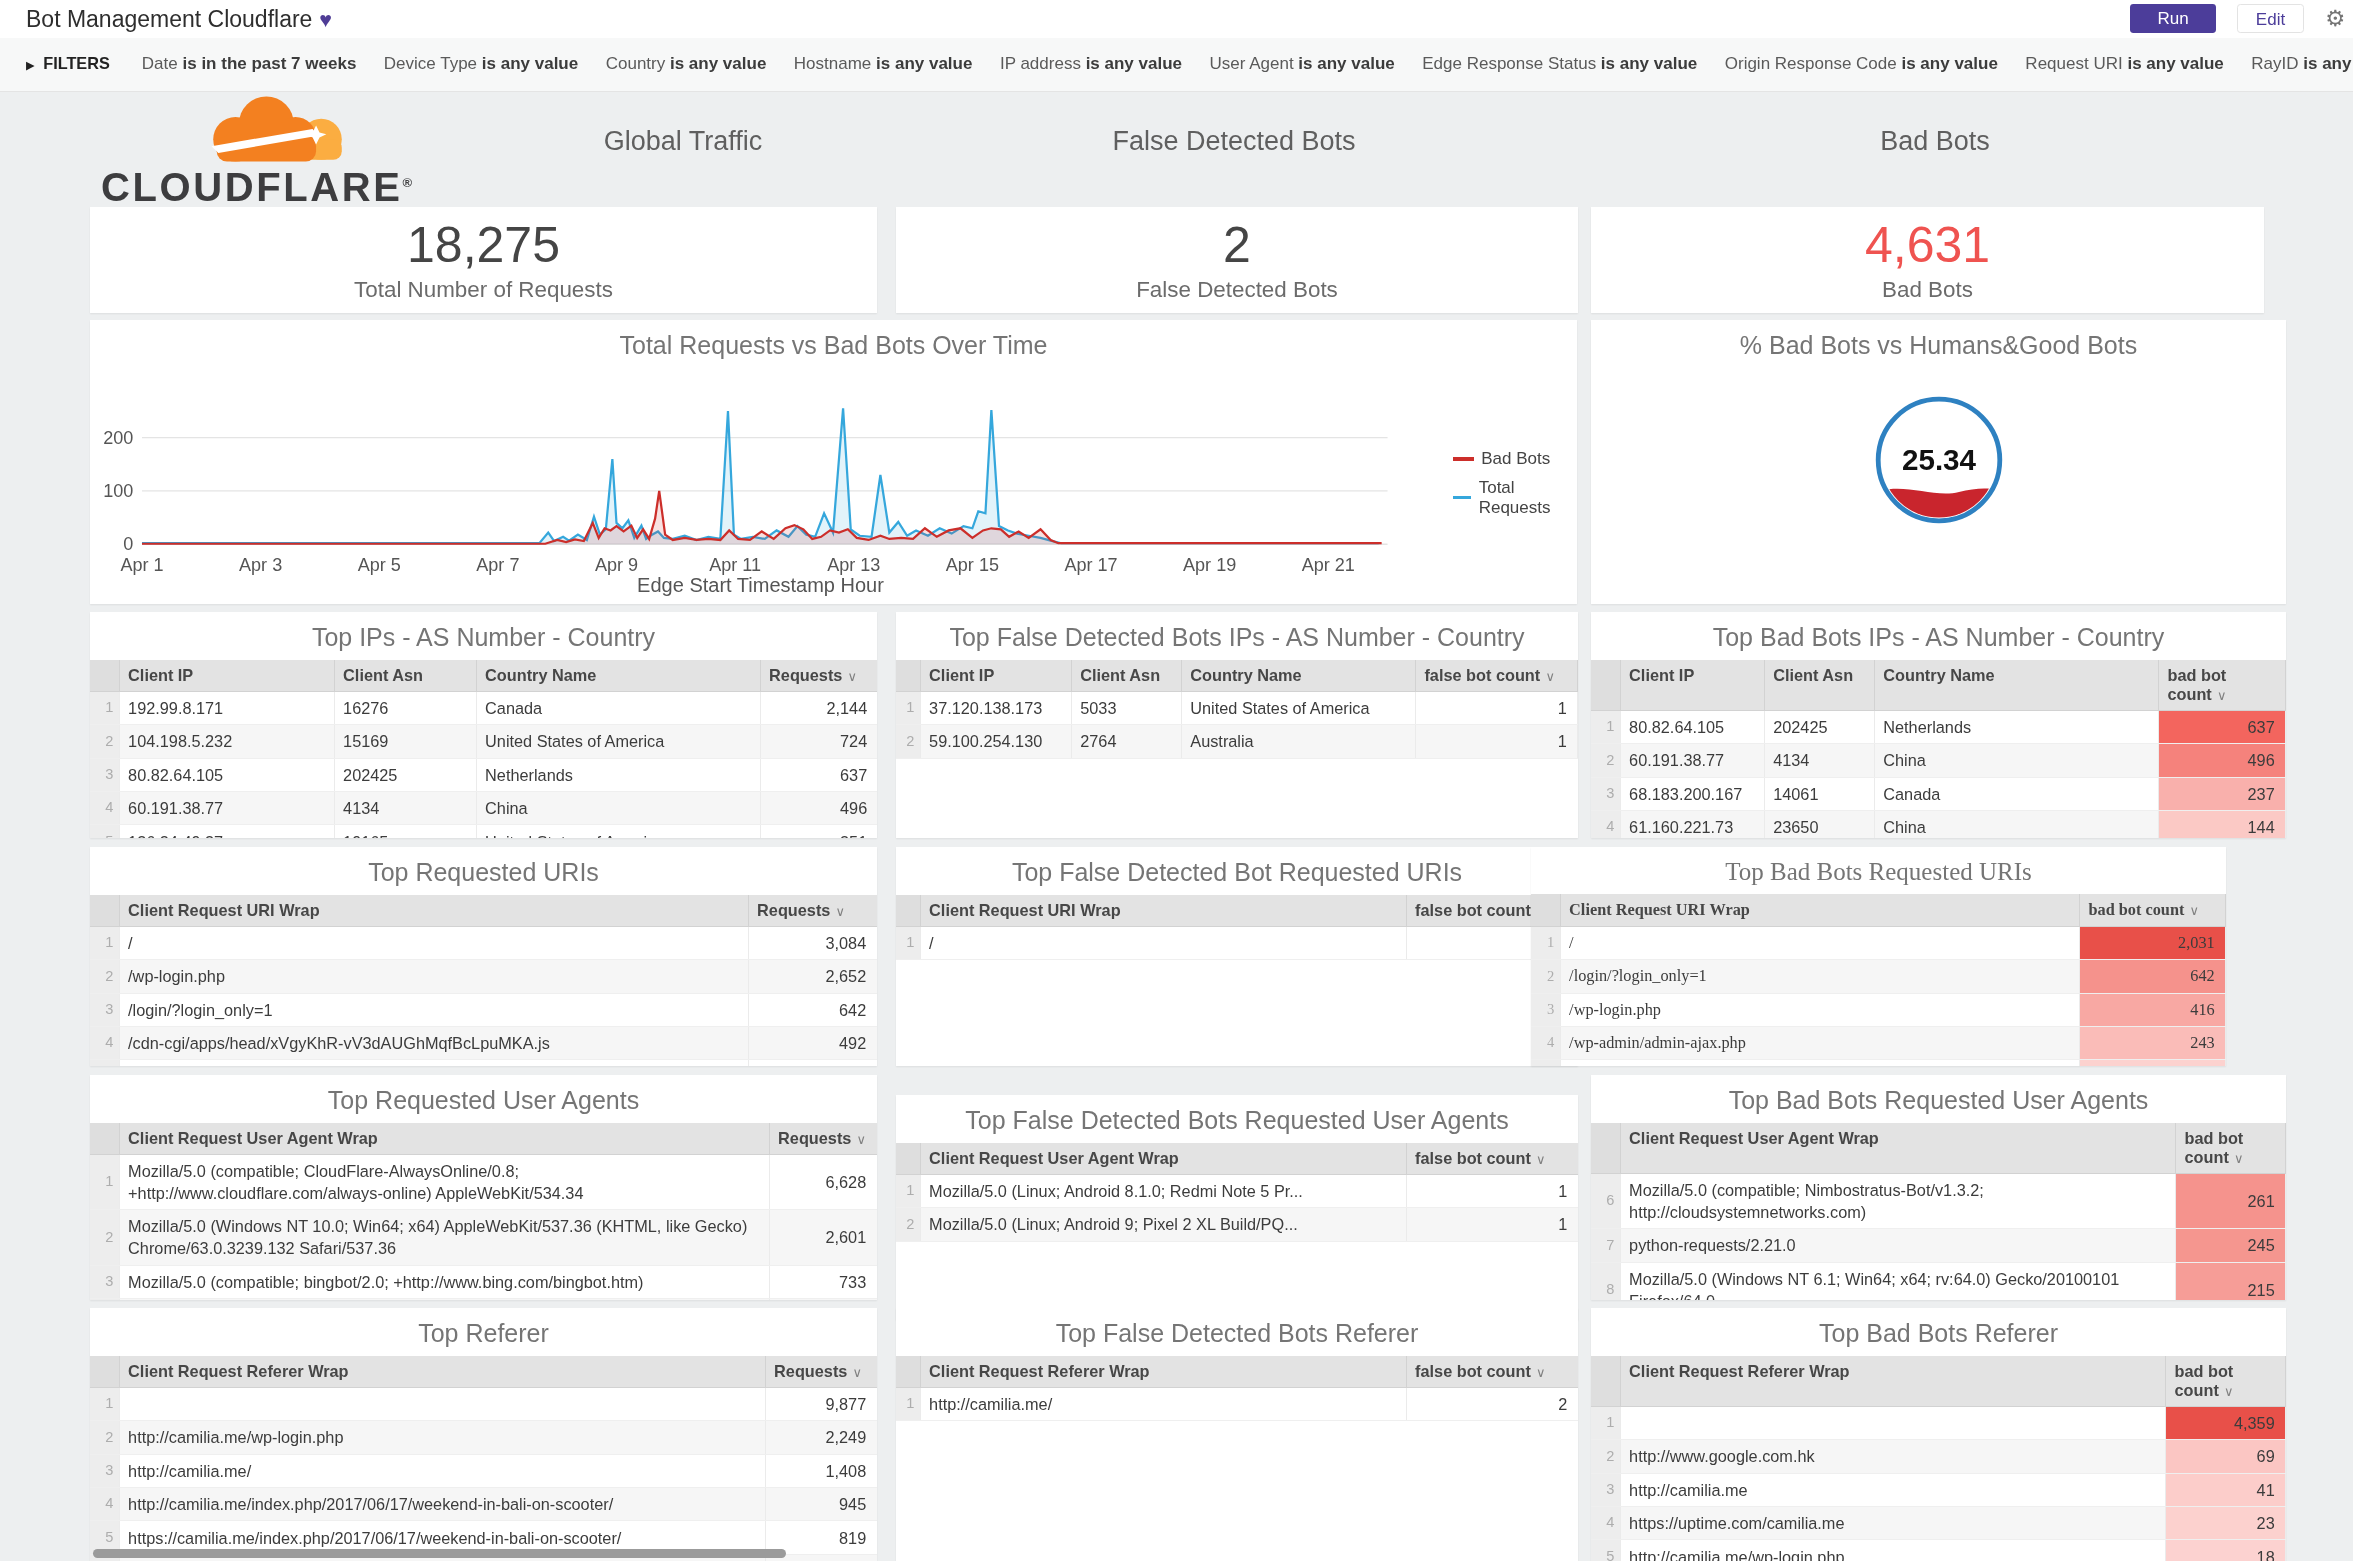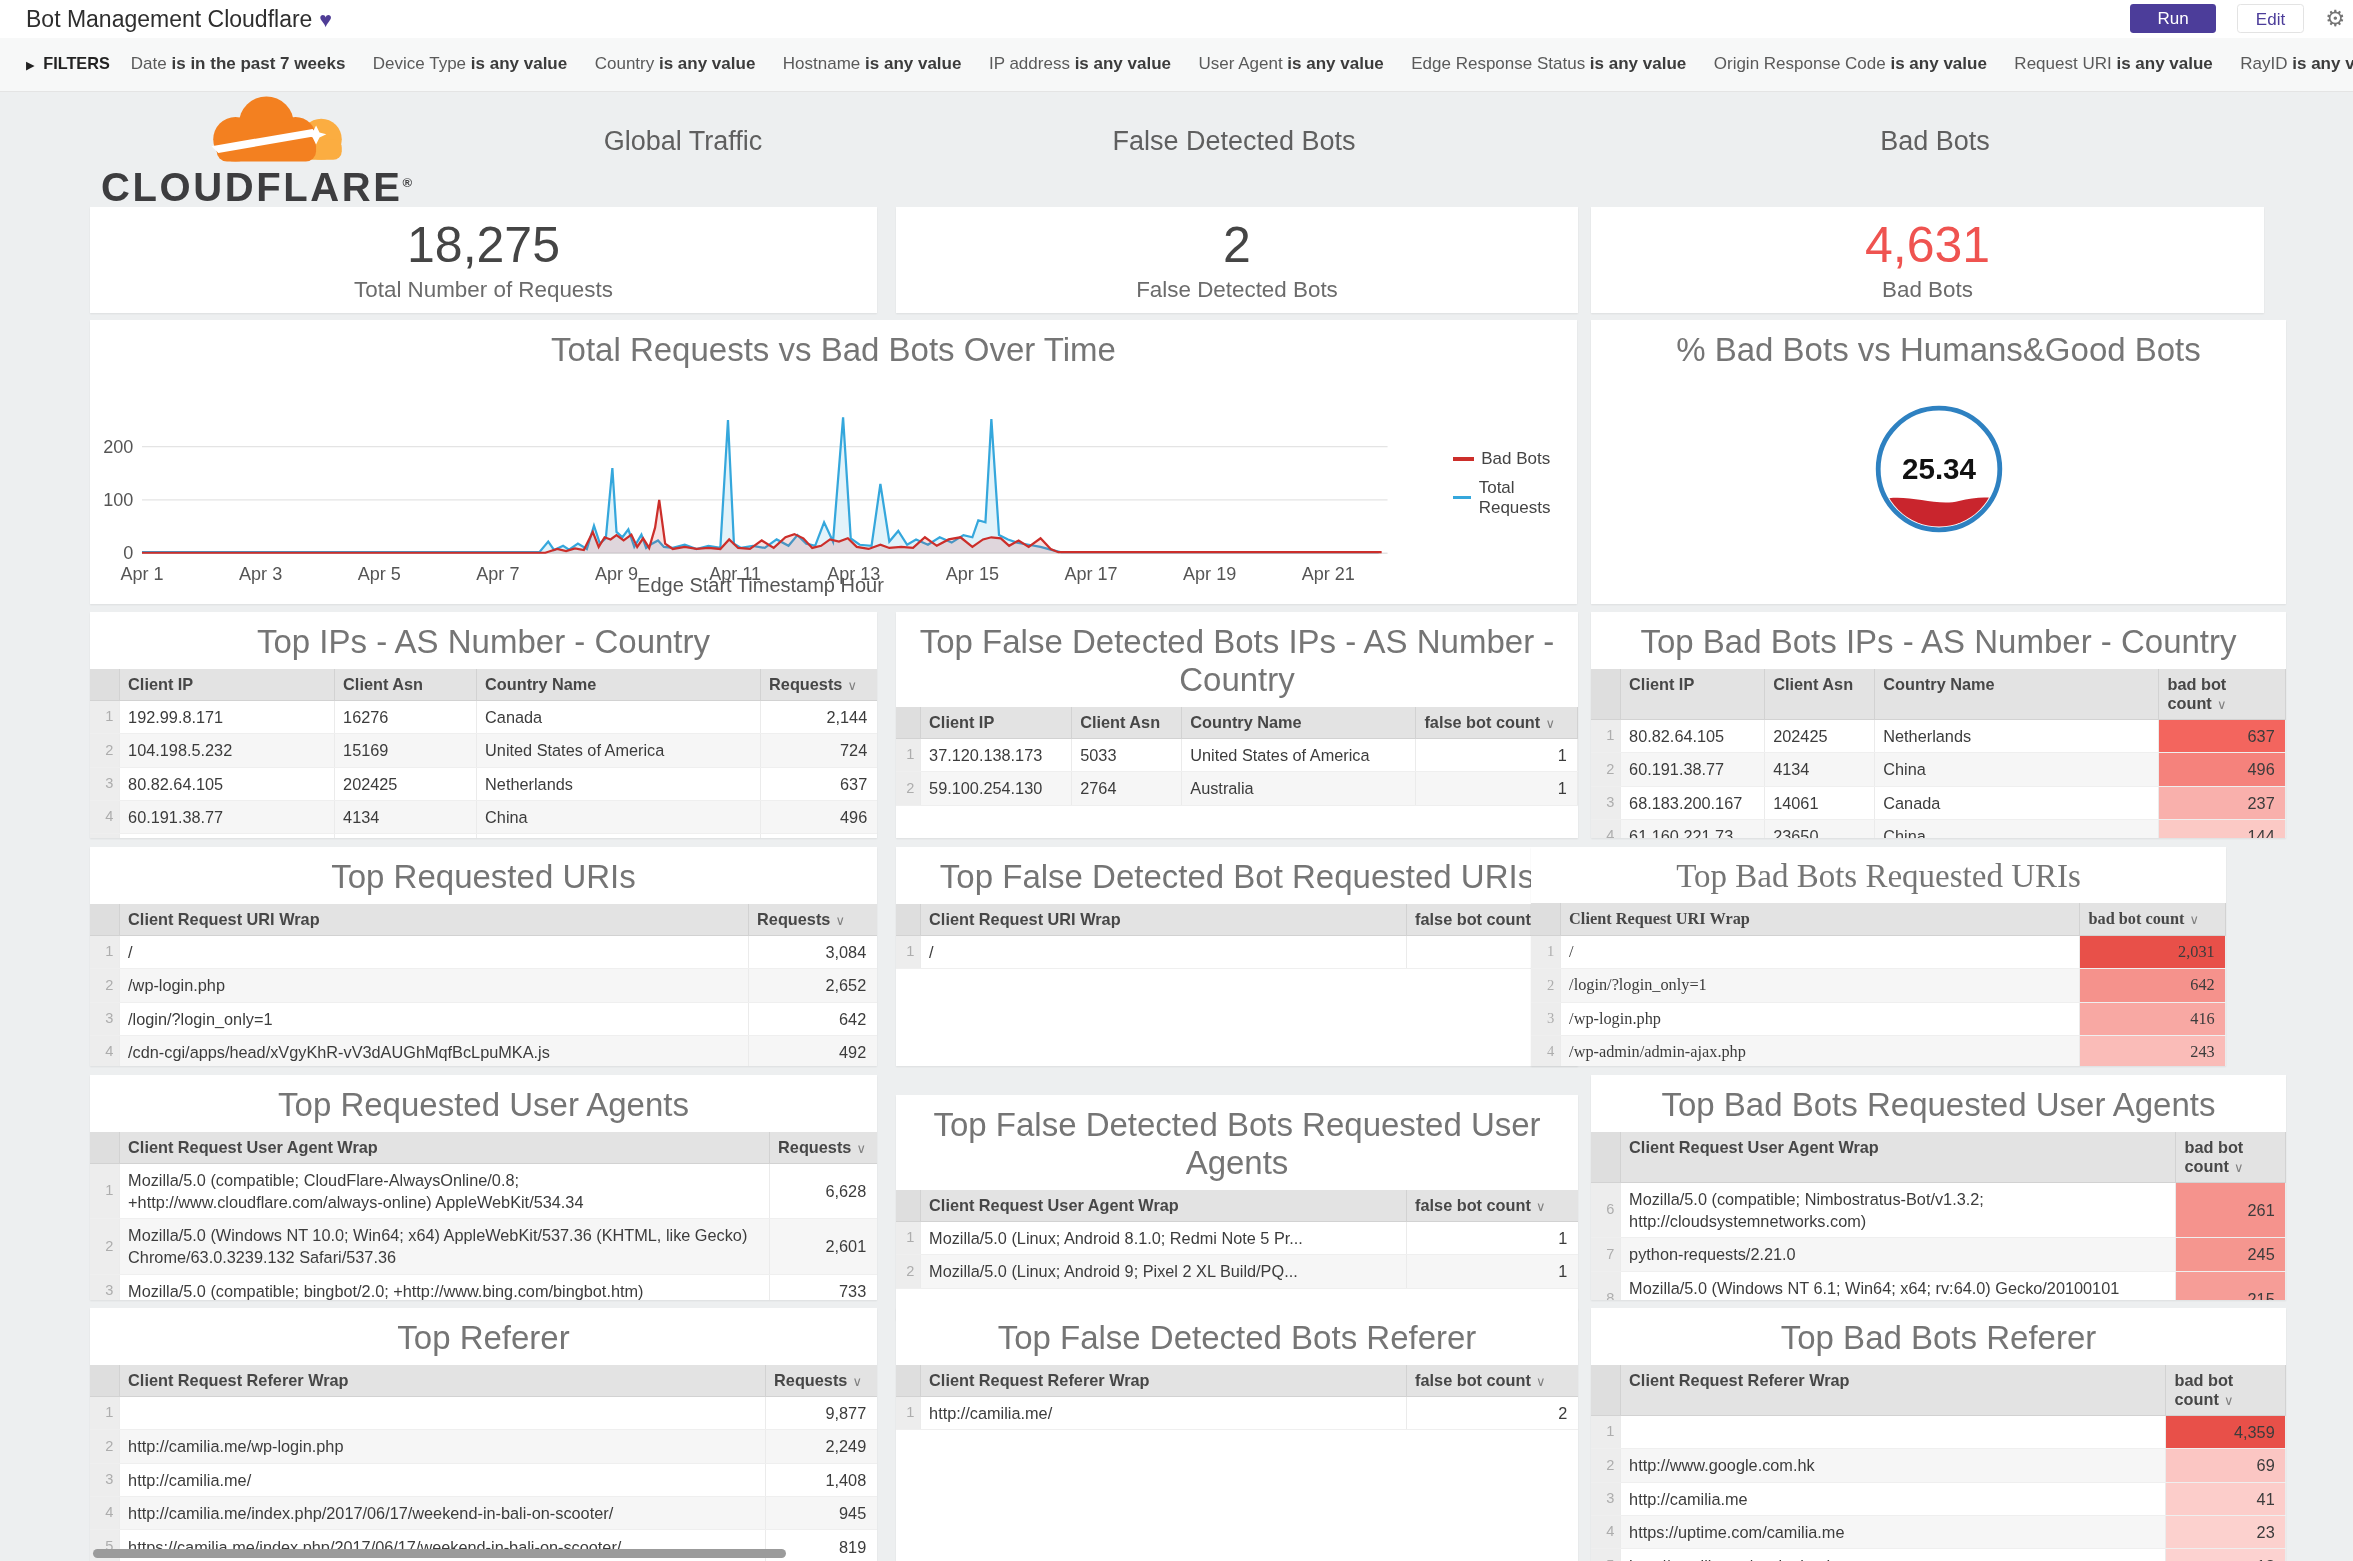--- a/index.html
+++ b/index.html
@@ -10,35 +10,35 @@
   #app-title{position:absolute;left:26px;top:6px;font-size:23px;color:#2e2e2e;}
   #app-title .heart{color:#4f3d96;margin-left:6.9px;font-size:21.5px;}
   .btn{position:absolute;top:4.3px;height:29px;border-radius:3.4px;font-size:17px;line-height:29px;text-align:center;cursor:pointer;}
   #run-btn{right:138px;width:86px;background:#4c3d9a;color:#ffffff;}
   #edit-btn{right:50px;width:67px;background:#ffffff;color:#4c3d9a;border:0.9px solid #e3e3e3;box-sizing:border-box;}
   #gear{position:absolute;right:8.6px;top:5.2px;font-size:22.4px;color:#757575;cursor:pointer;}
 
   
   #filterbar{position:absolute;left:0;top:38px;width:2354px;height:53px;background:#f7f8f8;border-bottom:0.9px solid #e4e4e4;white-space:nowrap;overflow:hidden;}
   #filterbar .inner{position:absolute;left:26px;top:16.3px;}
-  #filters-label{font-weight:bold;font-size:16.3px;color:#222;margin-right:21px;}
+  #filters-label{font-weight:bold;font-size:16.3px;color:#222;margin-right:32px;}
   #filters-label .tri{font-size:11.2px;margin-right:8.6px;color:#222;}
   .flt{font-size:17px;color:#5a5a5a;margin-right:27.5px;cursor:pointer;}
   .flt b{color:#3c3c3c;}
 
   
   #logo{position:absolute;left:101px;top:93px;width:361px;height:112px;}
   #logo .wordmark{font-size:40px;font-weight:800;letter-spacing:2.6px;color:#3d3d3f;margin-top:-3.4px;}
   #logo .reg{font-size:13px;vertical-align:super;color:#3d3d3f;}
   .section-title{position:absolute;top:126px;transform:translateX(-50%);font-size:27px;color:#5f5f5f;}
   #sec-left{left:683px;} #sec-mid{left:1234px;} #sec-right{left:1935px;}
 
   
   .panel{position:absolute;background:#ffffff;box-shadow:0 0.9px 1.7px rgba(0,0,0,.07);overflow:hidden;}
-  .ptitle{text-align:center;color:#757575;font-size:33px;padding:11.2px 0 7.7px 0;}
+  .ptitle{text-align:center;color:#757575;font-size:25px;padding:11.2px 0 7.7px 0;}
 
   
   .stat-num{text-align:center;font-size:50px;color:#454545;margin-top:8.6px;font-weight:400;}
   .stat-num.red{color:#ef5350;}
   .stat-label{text-align:center;font-size:22.4px;color:#6b6b6b;margin-top:3.4px;}
 
   
   table{border-collapse:collapse;table-layout:fixed;width:100%;font-size:16.3px;color:#3c3c3c;}
   th{background:#e3e3e3;font-weight:bold;color:#474747;text-align:left;padding:6px 8.6px;border-right:0.9px solid #d2d2d2;border-bottom:0.9px solid #d2d2d2;vertical-align:top;}
   th.gut{background:#dedede;}

